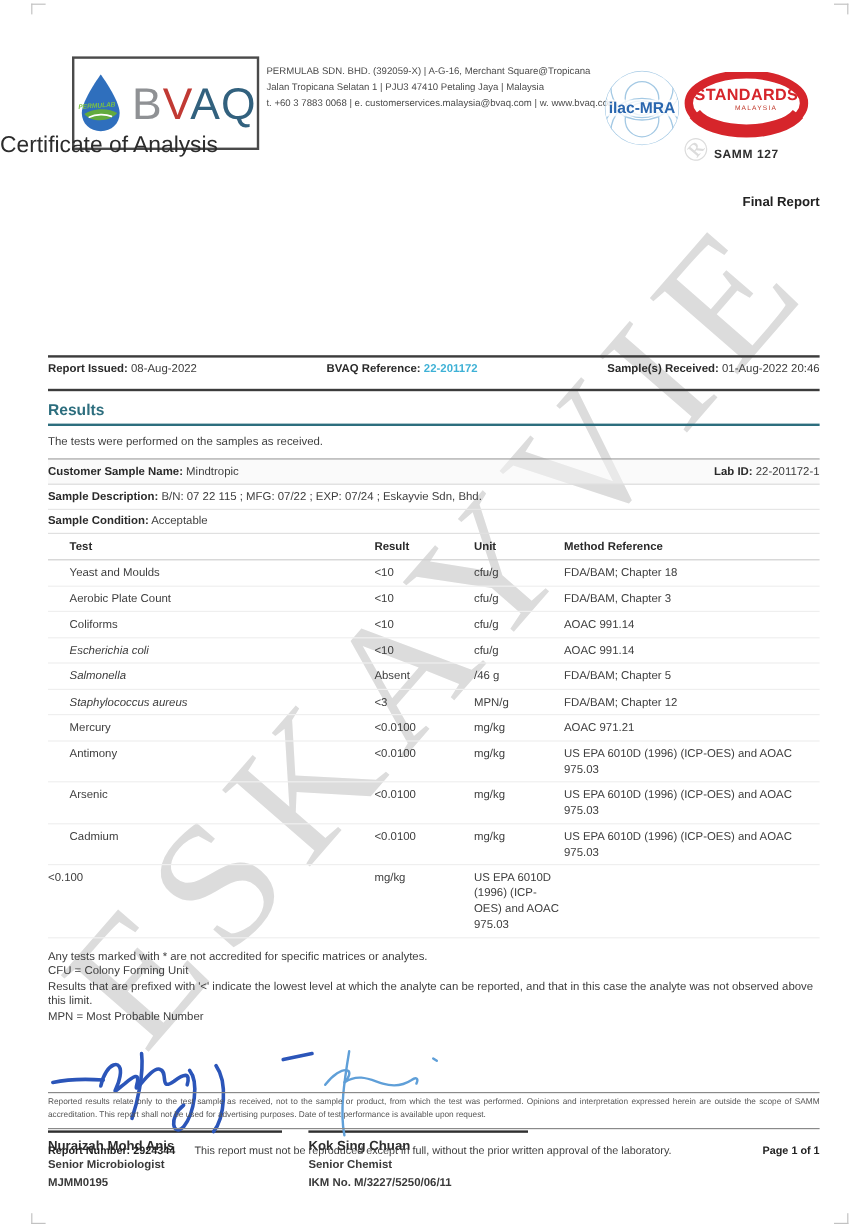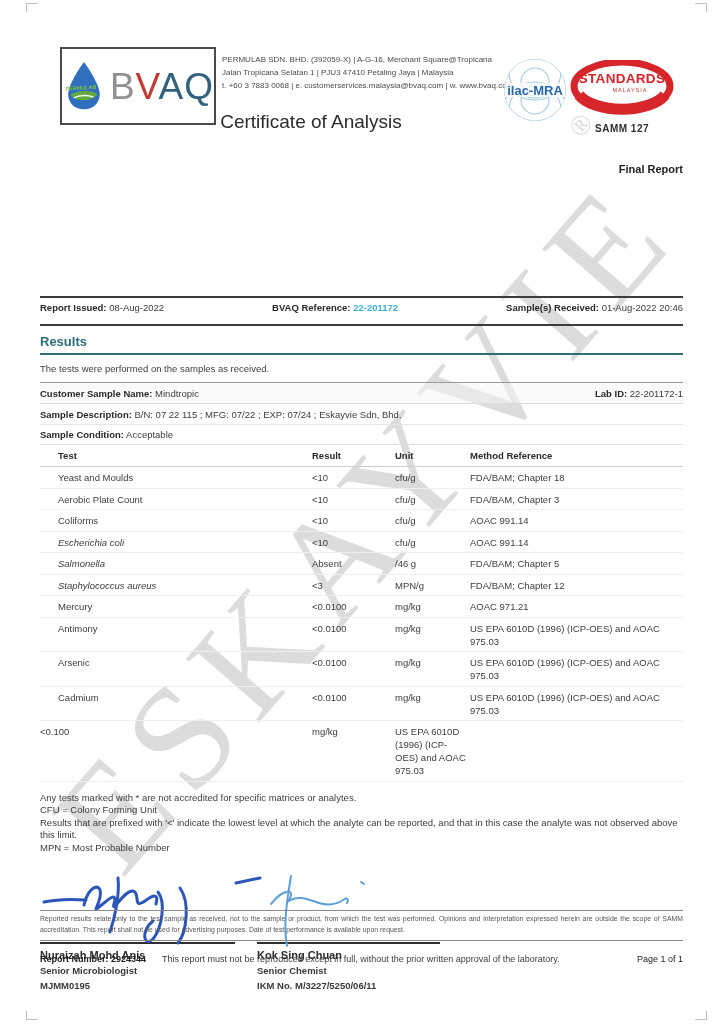--- a/index.html
+++ b/index.html
@@ -26,21 +26,21 @@
   .logo-box{left:60px;top:47px;width:152px;height:74px;border:2px solid #4a4a4a;
     display:flex;align-items:center;justify-content:center;gap:4px;background:#fff;}
   .brand{font-size:37px;letter-spacing:1px;font-weight:400;line-height:1;}
   .brand .l-b{color:#8f9194;}
   .brand .l-v{color:#c13a34;}
   .brand .l-a,.brand .l-q{color:#32617e;}
   .company{left:222px;top:53px;width:300px;font-size:8px;line-height:13px;color:#4b4b4b;}
   .ilac{left:503px;top:58px;}
   .standards{left:570px;top:60px;text-align:center;}
   .samm{font-size:10px;font-weight:bold;color:#2e2e2e;margin-top:1px;letter-spacing:.5px;}
-  .title{left:0;top:111px;width:622px;text-align:center;font-size:19px;color:#2c2c2c;}
+  .title{left:0;top:111px;width:622px;text-align:left;font-size:19px;color:#2c2c2c;}
   .final-report{right:40px;top:163px;font-size:11px;font-weight:bold;color:#222;}
   
   .recipient{left:130px;top:191px;font-size:11px;line-height:15.5px;color:#3c3c3c;}
   .recipient .name{font-weight:bold;color:#2e2e2e;}
   
   .main{position:absolute;left:40px;top:296px;width:643px;z-index:1;}
   .infobar{display:flex;justify-content:space-between;align-items:center;
     border-top:2px solid #3c3c3c;border-bottom:2px solid #3c3c3c;padding:4px 0 11px;font-size:9.5px;}
   .lbl{font-weight:bold;color:#2a2a2a;}
   .ref-val{color:#3eb1d6;font-weight:bold;}
@@ -71,21 +71,21 @@
   .sig-name{font-size:11px;font-weight:bold;color:#2c2c2c;margin-top:5px;}
   .sig-title{font-size:9.5px;font-weight:bold;color:#3a3a3a;margin-top:4px;}
   .sig-id{font-size:9.5px;font-weight:bold;color:#3a3a3a;margin-top:4px;}
   
   .terms{position:absolute;left:40px;right:40px;top:910px;z-index:1;
     border-top:1px solid #8a8a8a;border-bottom:1px solid #8a8a8a;
     padding:3px 0 5px;font-size:6.9px;line-height:10.5px;color:#555;text-align:justify;}
   .footer{position:absolute;left:40px;right:40px;top:954px;z-index:1;display:flex;align-items:baseline;font-size:9px;}
   .footer .num{font-weight:bold;color:#222;white-space:nowrap;}
   .footer .notice{margin-left:16px;flex:1;}
-  .footer .pg{font-weight:normal;color:#222;white-space:nowrap;}
+  .footer .pg{font-weight:bold;color:#222;white-space:nowrap;}
 </style>
 </head>
 <body>
 
 <div class="page">
 
   <div class="watermark"><span>ESKAYVIE</span><span class="reg">®</span></div>
 
   <div class="corner tl"></div>
   <div class="corner tr"></div>

